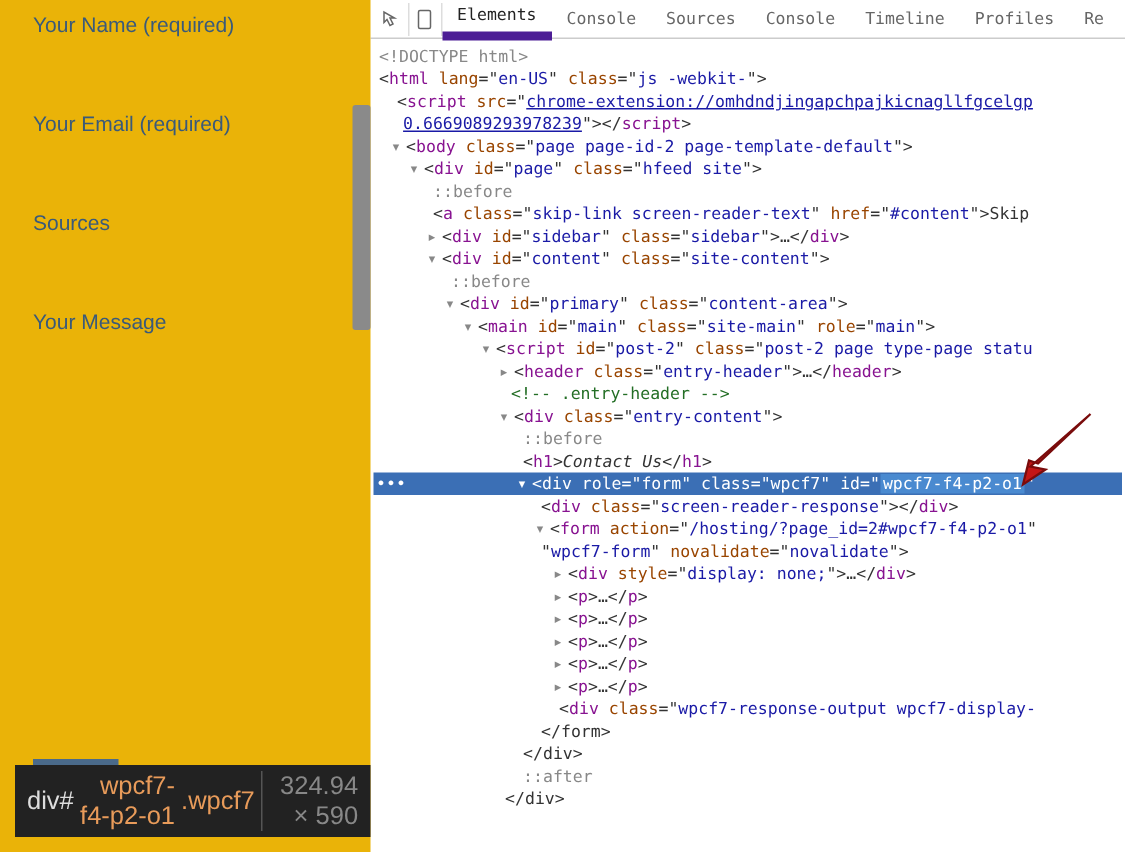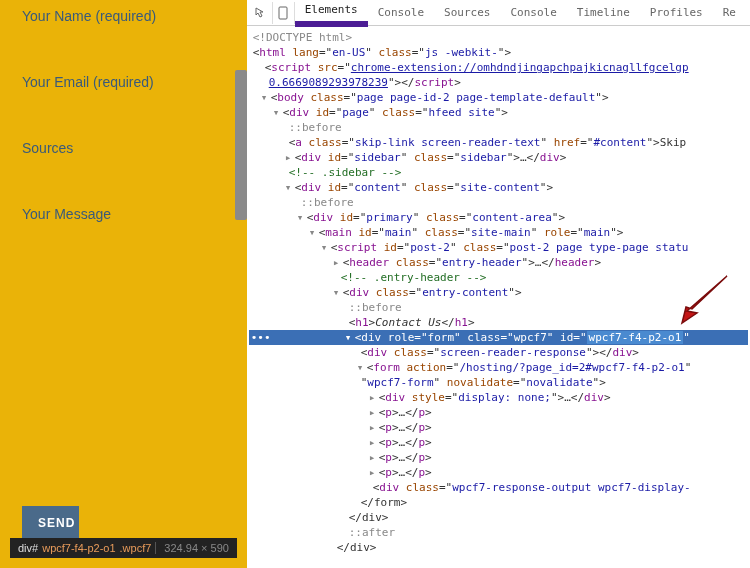--- a/index.html
+++ b/index.html
@@ -1,21 +1,21 @@
 <!DOCTYPE html>
 <html><head>
 <meta charset="utf-8">
 <style>
 * { box-sizing: border-box; margin: 0; padding: 0; }
 body { font-family: Arial, sans-serif; font-size: 12px; display: flex; width: 750px; height: 568px; overflow: hidden; background: #fff; }
 .left-pane { width: 320px; height: 100%; background: #eab308; padding: 8px 22px; position: relative; display: flex; flex-direction: column; }
 .form-label { color: #3a5a7a; font-size: 14px; margin-bottom: 50px; }
 .form-label.msg { margin-bottom: 0; flex: 1; }
 .send-btn { background: #4a6a8a; color: #fff; border: none; padding: 10px 16px; font-size: 12px; font-weight: bold; letter-spacing: 1px; width: 57px; cursor: pointer; margin-bottom: 20px; }
-.tooltip { position: absolute; bottom: 10px; left: 10px; background: #222; color: #ddd; font-size: 11px; padding: 4px 8px; display: flex; align-items: center; gap: 4px; }
+.tooltip { position: absolute; bottom: 10px; left: 10px; background: #222; color: #ddd; font-size: 17px; padding: 4px 8px; display: flex; align-items: center; gap: 4px; text-align: right; }
 .tooltip .orange { color: #e89b5a; }
 .tooltip .dim { color: #888; border-left: 1px solid #555; padding-left: 8px; }
 .scrollbar { position: absolute; right: 0; top: 70px; width: 12px; height: 150px; background: #8a8a8a; border-radius: 2px; }
 
 .right-pane { flex: 1; height: 100%; background: #fff; display: flex; flex-direction: column; font-family: 'Menlo', 'Consolas', monospace; font-size: 11px; }
 .devtools-tabs { display: flex; align-items: center; border-bottom: 1px solid #ccc; padding: 0 4px; height: 26px; }
 .devtools-tabs .icon-btn { width: 22px; height: 22px; display: flex; align-items: center; justify-content: center; color: #666; border-right: 1px solid #ddd; }
 .devtools-tabs .tab { padding: 5px 10px; color: #666; cursor: pointer; }
 .devtools-tabs .tab.active { color: #222; border-bottom: 6px solid #4c1d95; }
 
@@ -77,21 +77,20 @@
   <div class="dom-tree">
     <div class="dom-line" style="--indent:4px"><span class="gray">&lt;!DOCTYPE html&gt;</span></div>
     <div class="dom-line" style="--indent:4px">&lt;<span class="tag">html</span> <span class="attr-name">lang</span>="<span class="attr-val">en-US</span>" <span class="attr-name">class</span>="<span class="attr-val">js -webkit-</span>"&gt;</div>
     <div class="dom-line" style="--indent:16px">&lt;<span class="tag">script</span> <span class="attr-name">src</span>="<span class="attr-link">chrome-extension://omhdndjingapchpajkicnagllfgcelgp</span></div>
     <div class="dom-line" style="--indent:20px"><span class="attr-link">0.6669089293978239</span>"&gt;&lt;/<span class="tag">script</span>&gt;</div>
     <div class="dom-line" style="--indent:12px"><span class="arrow">▾</span>&lt;<span class="tag">body</span> <span class="attr-name">class</span>="<span class="attr-val">page page-id-2 page-template-default</span>"&gt;</div>
     <div class="dom-line" style="--indent:24px"><span class="arrow">▾</span>&lt;<span class="tag">div</span> <span class="attr-name">id</span>="<span class="attr-val">page</span>" <span class="attr-name">class</span>="<span class="attr-val">hfeed site</span>"&gt;</div>
     <div class="dom-line" style="--indent:40px"><span class="gray">::before</span></div>
     <div class="dom-line" style="--indent:40px">&lt;<span class="tag">a</span> <span class="attr-name">class</span>="<span class="attr-val">skip-link screen-reader-text</span>" <span class="attr-name">href</span>="<span class="attr-val">#content</span>"&gt;<span>Skip</span></div>
     <div class="dom-line" style="--indent:36px"><span class="arrow">▸</span>&lt;<span class="tag">div</span> <span class="attr-name">id</span>="<span class="attr-val">sidebar</span>" <span class="attr-name">class</span>="<span class="attr-val">sidebar</span>"&gt;<span>…</span>&lt;/<span class="tag">div</span>&gt;</div>
-    <div class="dom-line" style="--indent:40px"><span class="comment">&lt;!-- .sidebar --&gt;</span></div>
     <div class="dom-line" style="--indent:36px"><span class="arrow">▾</span>&lt;<span class="tag">div</span> <span class="attr-name">id</span>="<span class="attr-val">content</span>" <span class="attr-name">class</span>="<span class="attr-val">site-content</span>"&gt;</div>
     <div class="dom-line" style="--indent:52px"><span class="gray">::before</span></div>
     <div class="dom-line" style="--indent:48px"><span class="arrow">▾</span>&lt;<span class="tag">div</span> <span class="attr-name">id</span>="<span class="attr-val">primary</span>" <span class="attr-name">class</span>="<span class="attr-val">content-area</span>"&gt;</div>
     <div class="dom-line" style="--indent:60px"><span class="arrow">▾</span>&lt;<span class="tag">main</span> <span class="attr-name">id</span>="<span class="attr-val">main</span>" <span class="attr-name">class</span>="<span class="attr-val">site-main</span>" <span class="attr-name">role</span>="<span class="attr-val">main</span>"&gt;</div>
     <div class="dom-line" style="--indent:72px"><span class="arrow">▾</span>&lt;<span class="tag">script</span> <span class="attr-name">id</span>="<span class="attr-val">post-2</span>" <span class="attr-name">class</span>="<span class="attr-val">post-2 page type-page statu</span></div>
     <div class="dom-line" style="--indent:84px"><span class="arrow">▸</span>&lt;<span class="tag">header</span> <span class="attr-name">class</span>="<span class="attr-val">entry-header</span>"&gt;<span>…</span>&lt;/<span class="tag">header</span>&gt;</div>
     <div class="dom-line" style="--indent:92px"><span class="comment">&lt;!-- .entry-header --&gt;</span></div>
     <div class="dom-line" style="--indent:84px"><span class="arrow">▾</span>&lt;<span class="tag">div</span> <span class="attr-name">class</span>="<span class="attr-val">entry-content</span>"&gt;</div>
     <div class="dom-line" style="--indent:100px"><span class="gray">::before</span></div>
     <div class="dom-line" style="--indent:100px">&lt;<span class="tag">h1</span>&gt;<span class="text-node">Contact Us</span>&lt;/<span class="tag">h1</span>&gt;</div>

